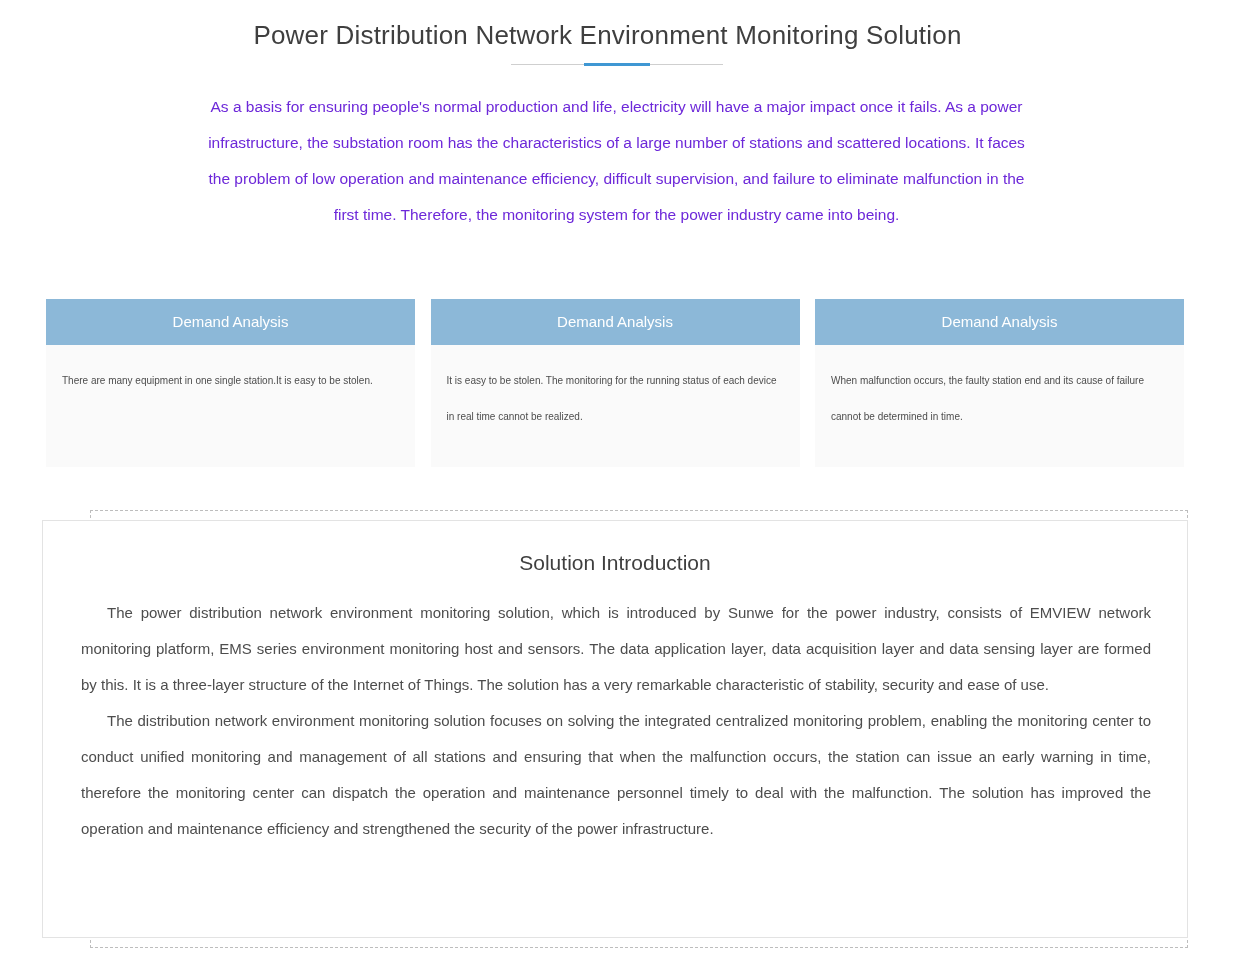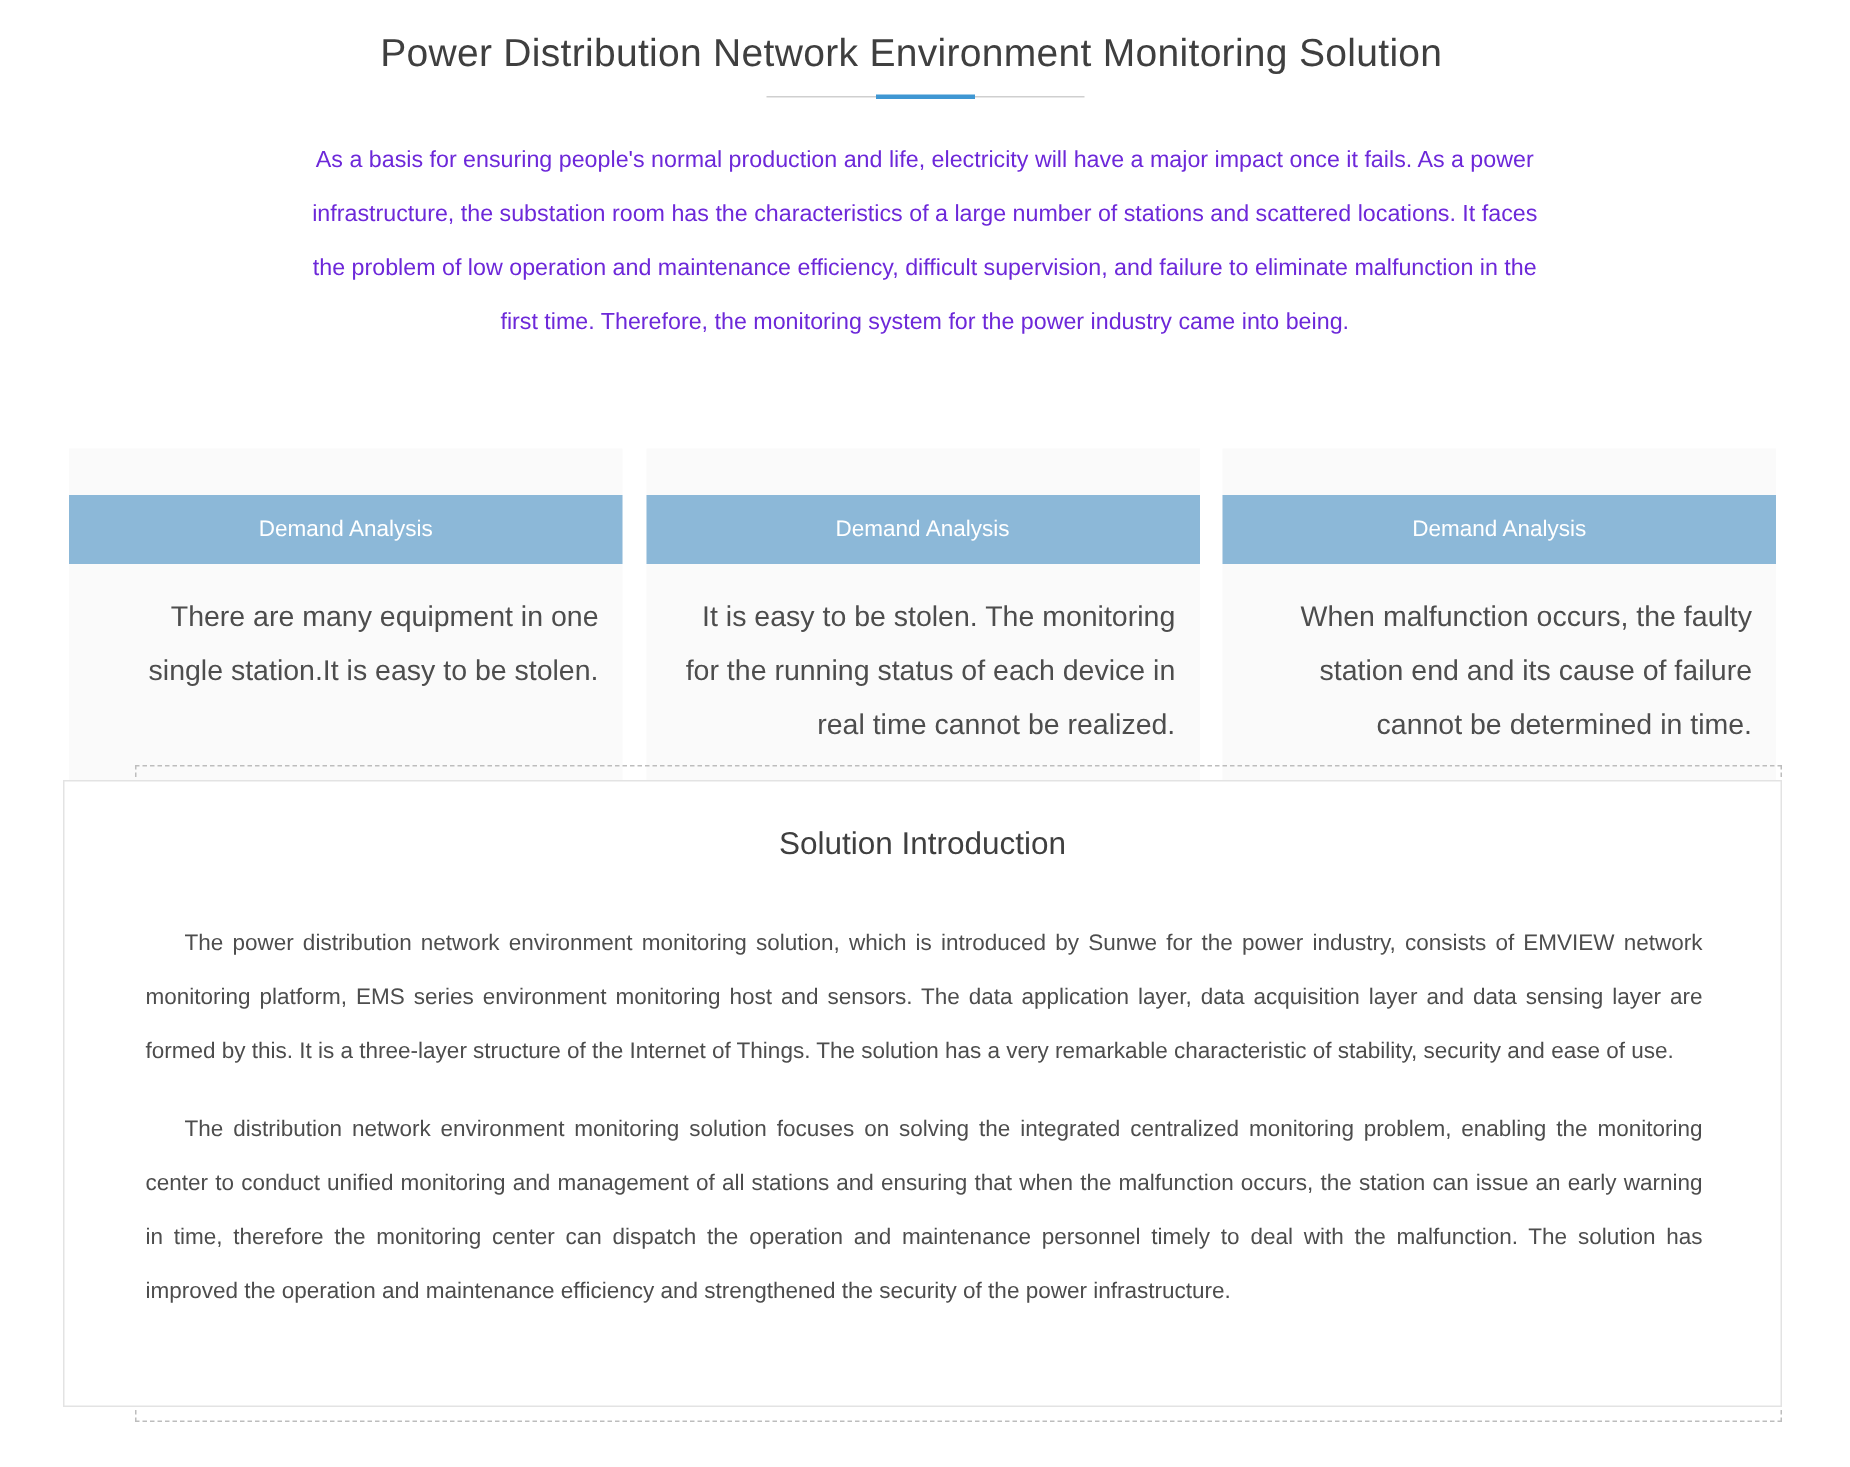--- a/index.html
+++ b/index.html
@@ -77,30 +77,28 @@
     background: #fafafa;
     box-sizing: border-box;
   }
   .card-head {
     background: #8cb8d8;
     color: #ffffff;
     text-align: center;
     font-size: 15px;
     line-height: 46px;
     height: 46px;
-    margin-top: 31px;
   }
   .card-body {
     padding: 18px 16px 22px 16px;
-    font-size: 19px;
+    font-size: 10px;
     line-height: 36px;
     color: #4d4d4d;
     min-height: 122px;
     box-sizing: border-box;
-    text-align: right;
   }
 
   
   .solution-wrap {
     position: absolute;
     left: 42px;
     top: 500px;
     width: 1148px;
     height: 440px;
   }
@@ -131,21 +129,21 @@
     margin: 30px 0 0 0;
   }
   .solution-body {
     padding: 20px 36px 0 38px;
     font-size: 15px;
     line-height: 36px;
     color: #4d4d4d;
     text-align: justify;
   }
   .solution-body p {
-    margin: 16px;
+    margin: 0;
     text-indent: 26px;
   }
 </style>
 </head>
 <body>
 
 <div class="page">
 
   <h1 class="page-title">Power Distribution Network Environment Monitoring Solution</h1>
 

